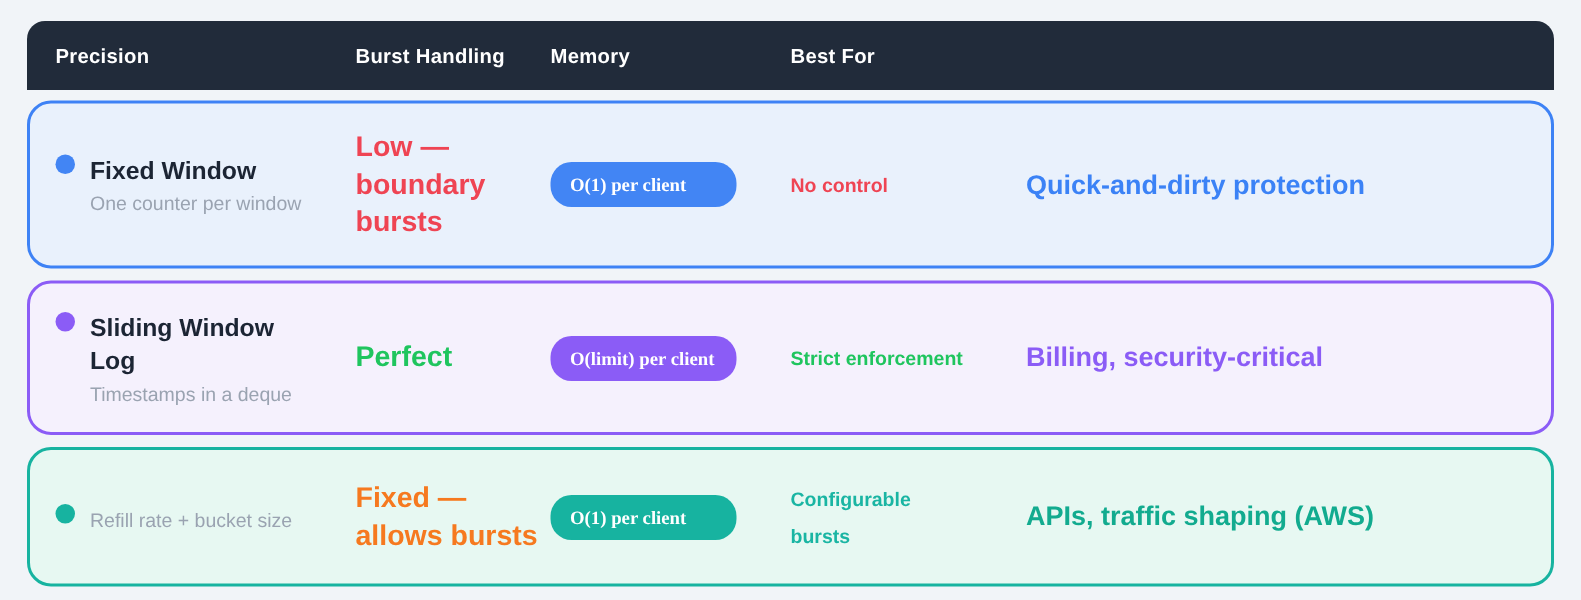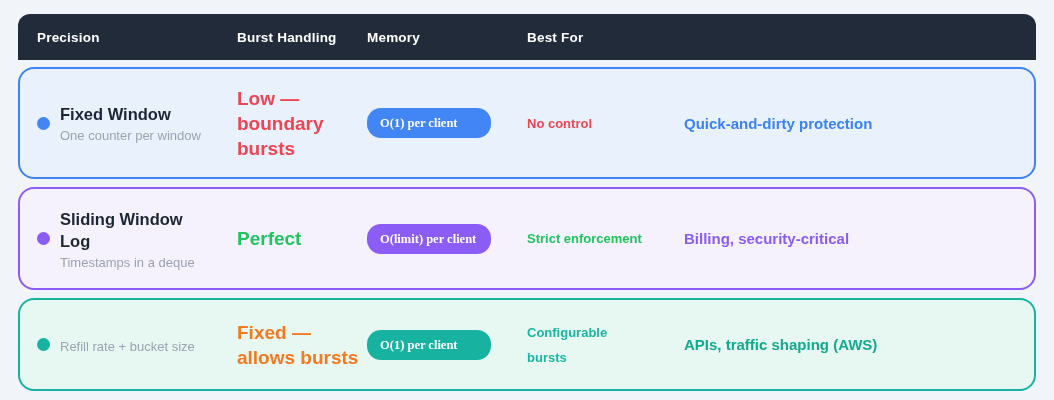--- a/index.html
+++ b/index.html
@@ -30,21 +30,21 @@
   .rows { margin-top: 7px; display: flex; flex-direction: column; gap: 8px; }
   .card {
     background: var(--row-bg);
     border: 2px solid var(--row-border);
     border-radius: 16px;
     padding: 14px 17px;
   }
   .card:nth-child(1) { min-height: 112px; }
   .card:nth-child(2) { min-height: 103px; }
   .card:nth-child(3) { min-height: 93px; }
-  .cell-algo { display: flex; align-items: center; }
+  .cell-algo { display: flex; }
   .dot {
     width: 13px; height: 13px;
     border-radius: 50%;
     background: var(--accent);
     margin-right: 10px;
     flex: 0 0 auto;
   }
   .algo-name {
     color: #1c2534;
     font-size: 16.5px;
@@ -79,21 +79,21 @@
   }
   .cell-burst {
     color: var(--burst-color);
     font-size: 13px;
     font-weight: 700;
     line-height: 25px;
     white-space: pre-line;
   }
   .cell-best {
     color: var(--best-color);
-    font-size: 15px;
+    font-size: 18px;
     font-weight: 700;
   }
 </style>
 </head>
 <body>
 
 <header class="thead grid-cols">
   <div class="th">Precision</div>
   <div class="th">Burst Handling</div>
   <div class="th">Memory</div>

